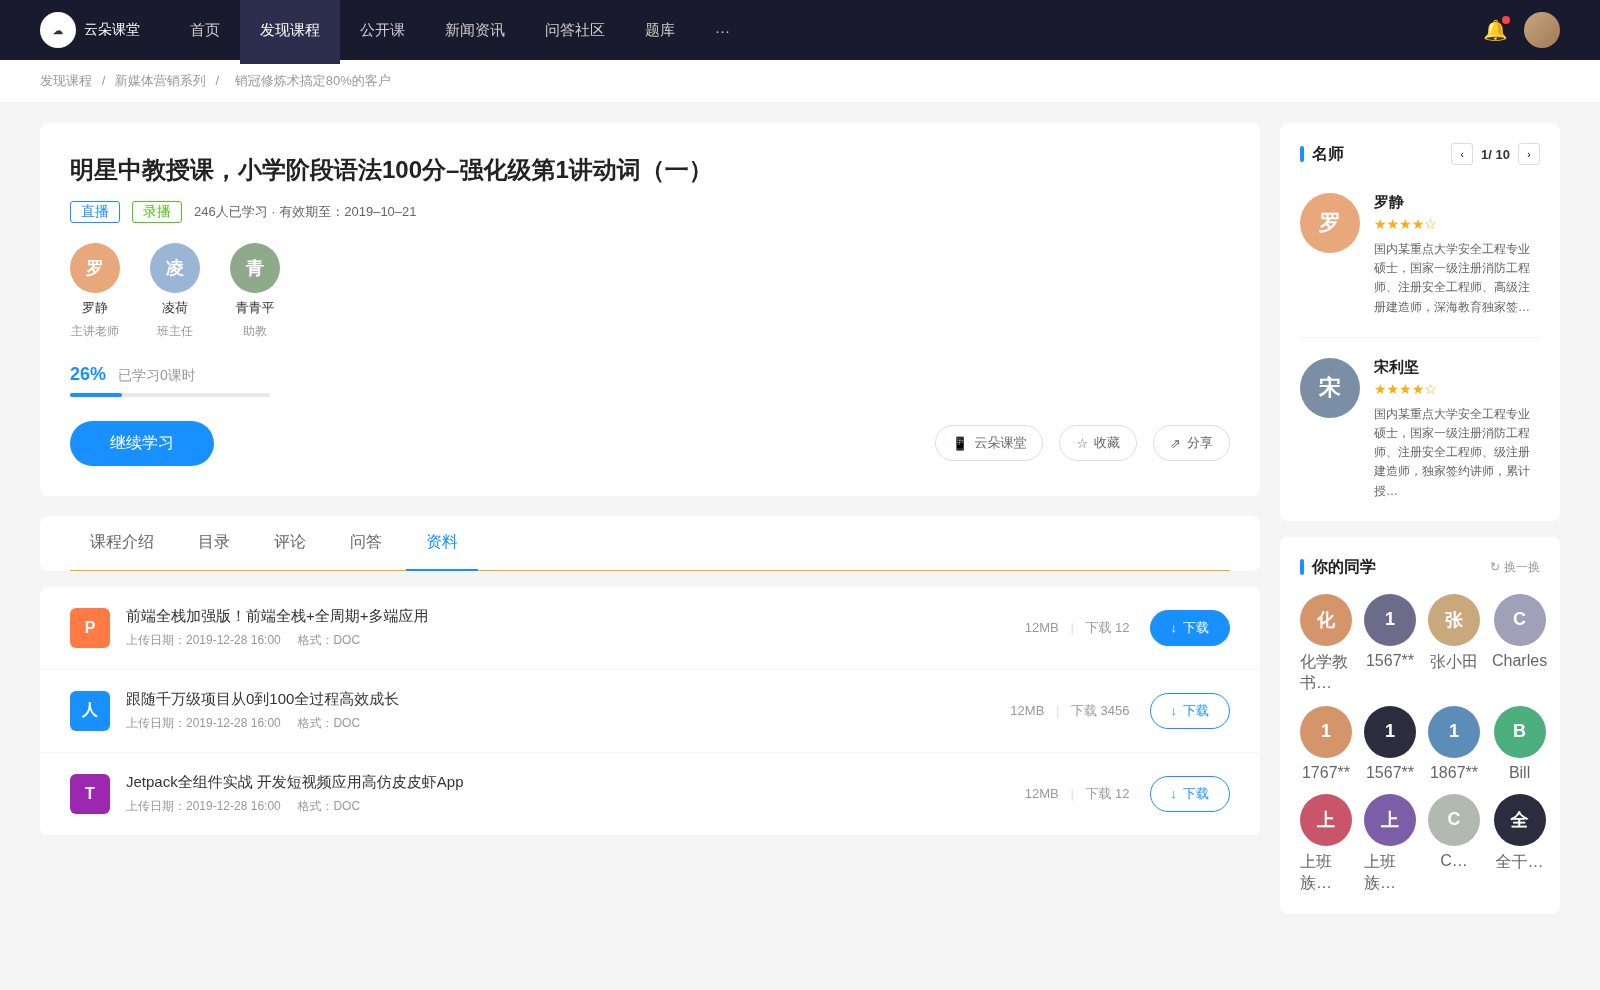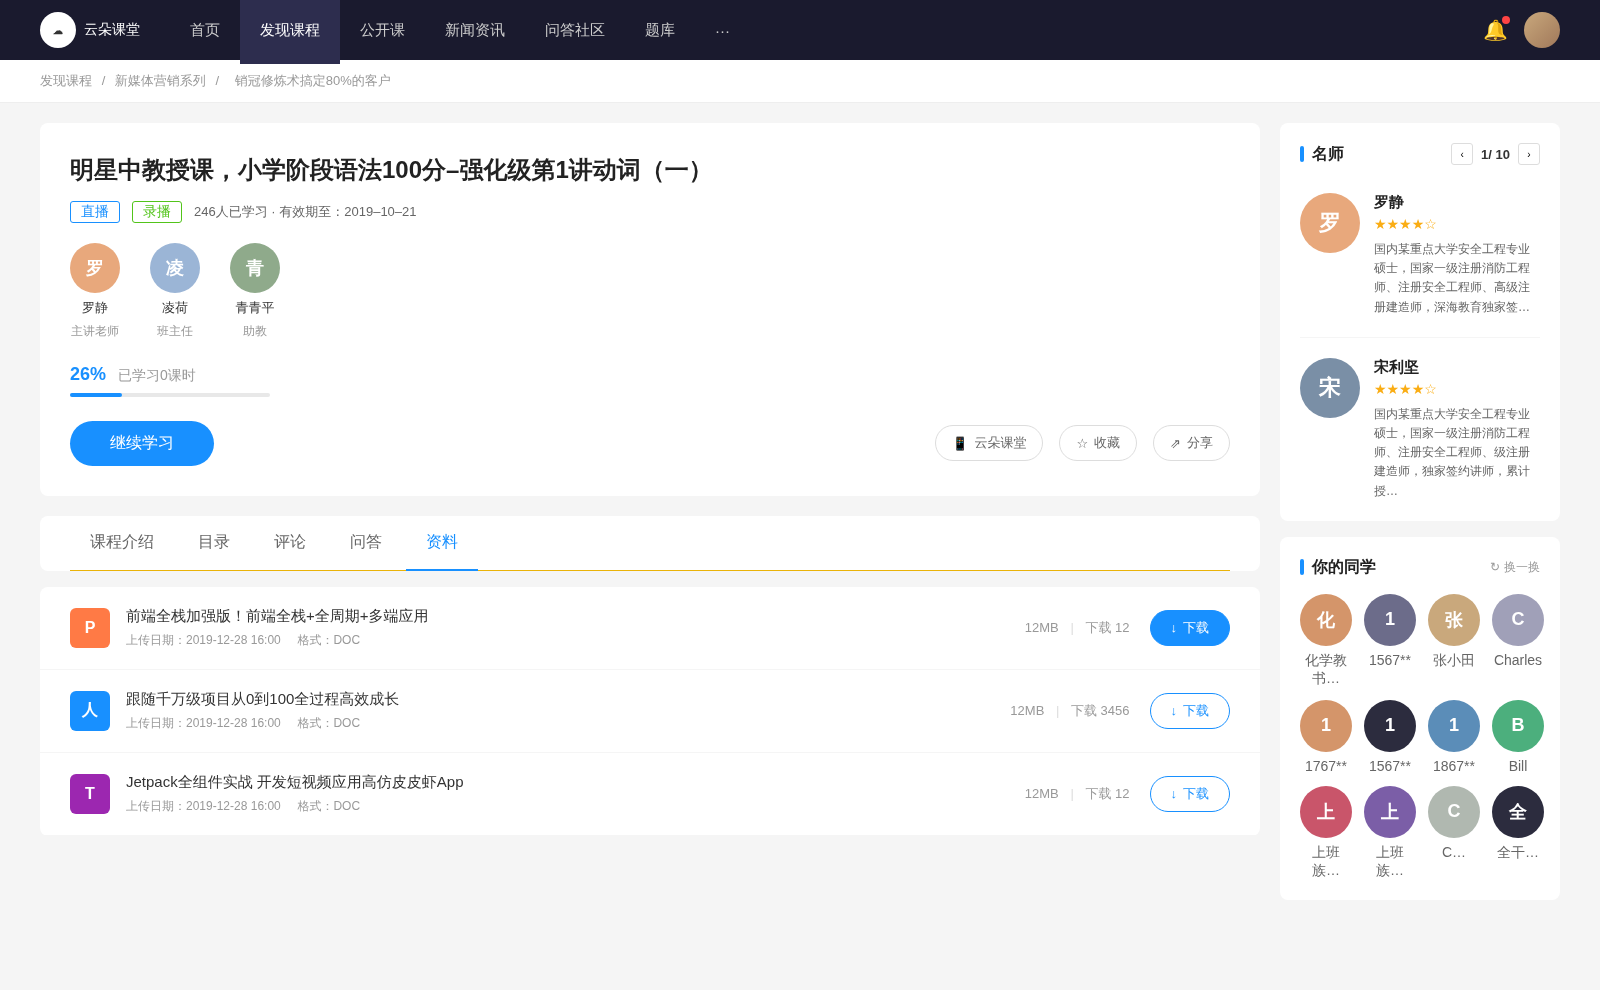--- a/index.html
+++ b/index.html
@@ -84,21 +84,21 @@
     .teacher-card-name { font-size: 15px; font-weight: bold; color: #222; margin-bottom: 4px; }
     .stars { color: #faad14; font-size: 14px; margin-bottom: 8px; }
     .teacher-card-desc { font-size: 12px; color: #666; line-height: 1.6; }
 
     
     .classmates-header { display: flex; align-items: center; margin-bottom: 16px; }
     .classmates-refresh { margin-left: auto; color: #999; font-size: 12px; cursor: pointer; display: flex; align-items: center; gap: 4px; }
     .classmates-grid { display: grid; grid-template-columns: repeat(4, 1fr); gap: 12px; }
     .classmate-item { display: flex; flex-direction: column; align-items: center; gap: 6px; }
     .classmate-avatar-circle { width: 52px; height: 52px; border-radius: 50%; display: flex; align-items: center; justify-content: center; font-size: 18px; color: #fff; font-weight: bold; }
-    .classmate-name { font-size: 14px; color: #666; text-align: center; }
+    .classmate-name { font-size: 16px; color: #666; text-align: left; }
 
     .separator { color: #ddd; margin: 0 8px; }
   </style>
 </head>
 <body>
 
 <nav class="navbar">
   <div class="navbar-logo">
     <div class="logo-icon">☁</div>
     <span class="logo-text">云朵课堂</span>

